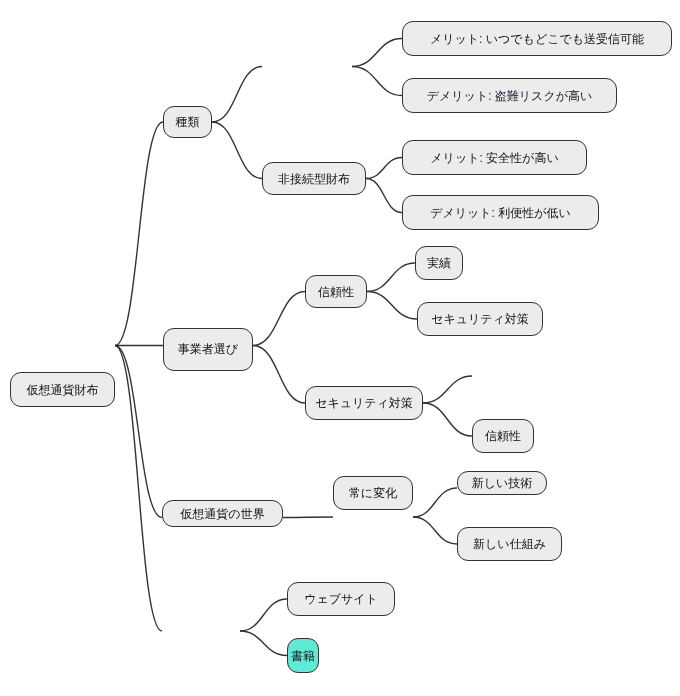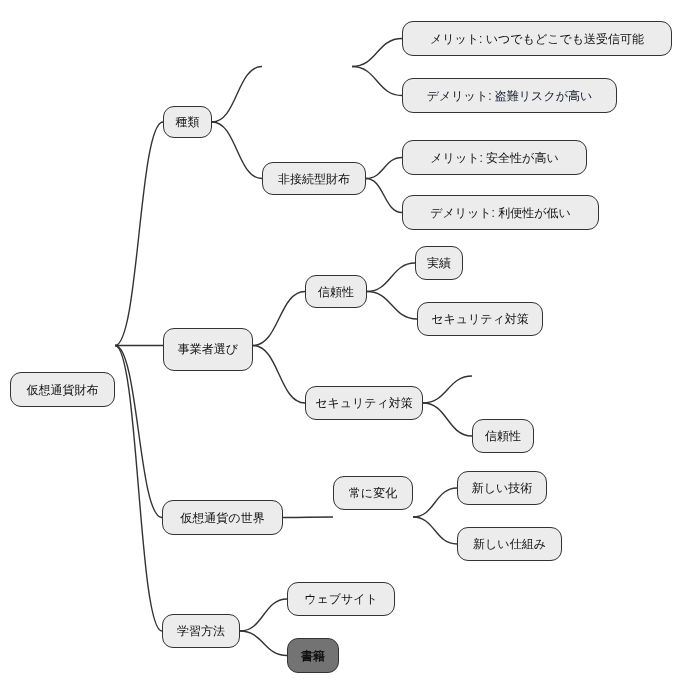--- a/index.html
+++ b/index.html
@@ -72,20 +72,19 @@
     <div class="node" style="left: 402px; top: 78px; width: 215px; height: 35px; background: rgb(236, 236, 236); border-color: rgb(51, 51, 51); color: #0f172a;">デメリット: 盗難リスクが高い</div>
     <div class="node" style="left: 262px; top: 162px; width: 104px; height: 33px; background: rgb(236, 236, 236); border-color: rgb(51, 51, 51); color: rgb(17, 17, 17);">非接続型財布</div>
     <div class="node" style="left: 402px; top: 140px; width: 185px; height: 35px; background: rgb(236, 236, 236); border-color: rgb(51, 51, 51); color: rgb(17, 17, 17);">メリット: 安全性が高い</div>
     <div class="node" style="left: 402px; top: 195px; width: 197px; height: 35px; background: rgb(236, 236, 236); border-color: rgb(51, 51, 51); color: rgb(17, 17, 17);">デメリット: 利便性が低い</div>
     <div class="node" style="left: 163px; top: 328px; width: 90px; height: 43px; background: rgb(236, 236, 236); border-color: rgb(51, 51, 51); color: rgb(17, 17, 17); font-family: Liberation Mono, monospace;">事業者選び</div>
     <div class="node" style="left: 305px; top: 275px; width: 62px; height: 33px; background: rgb(236, 236, 236); border-color: rgb(51, 51, 51); color: rgb(17, 17, 17);">信頼性</div>
     <div class="node" style="left: 415px; top: 246px; width: 48px; height: 34px; background: rgb(236, 236, 236); border-color: rgb(51, 51, 51); color: rgb(17, 17, 17);">実績</div>
     <div class="node" style="left: 417px; top: 302px; width: 126px; height: 34px; background: rgb(236, 236, 236); border-color: rgb(51, 51, 51); color: rgb(17, 17, 17);">セキュリティ対策</div>
     <div class="node" style="left: 305px; top: 386px; width: 118px; height: 34px; background: rgb(236, 236, 236); border-color: rgb(51, 51, 51); color: rgb(17, 17, 17);">セキュリティ対策</div>
     <div class="node" style="left: 472px; top: 419px; width: 62px; height: 34px; background: rgb(236, 236, 236); border-color: rgb(51, 51, 51); color: rgb(17, 17, 17);">信頼性</div>
-    <div class="node" style="left: 162px; top: 500px; width: 121px; height: 35px; background: rgb(236, 236, 236); border-color: rgb(51, 51, 51); color: rgb(17, 17, 17); text-align: right;">仮想通貨の世界</div>
+    <div class="node" style="left: 162px; top: 500px; width: 121px; height: 27px; background: rgb(236, 236, 236); border-color: rgb(51, 51, 51); color: rgb(17, 17, 17); text-align: right;">仮想通貨の世界</div>
     <div class="node" style="left: 333px; top: 476px; width: 80px; height: 34px; background: rgb(236, 236, 236); border-color: rgb(51, 51, 51); color: rgb(17, 17, 17);">常に変化</div>
-    <div class="node" style="left: 457px; top: 471px; width: 90px; height: 34px; background: rgb(236, 236, 236); border-color: rgb(51, 51, 51); color: rgb(17, 17, 17);">新しい技術</div>
+    <div class="node" style="left: 457px; top: 471px; width: 90px; height: 24px; background: rgb(236, 236, 236); border-color: rgb(51, 51, 51); color: rgb(17, 17, 17);">新しい技術</div>
     <div class="node" style="left: 457px; top: 527px; width: 105px; height: 34px; background: rgb(236, 236, 236); border-color: rgb(51, 51, 51); color: rgb(17, 17, 17);">新しい仕組み</div>
-    <div class="node" style="left: 162px; top: 614px; width: 78px; height: 34px; background: rgb(236, 236, 236); border-color: rgb(51, 51, 51); color: rgb(17, 17, 17);">学習方法</div>
     <div class="node" style="left: 287px; top: 582px; width: 108px; height: 34px; background: rgb(236, 236, 236); border-color: rgb(51, 51, 51); color: rgb(17, 17, 17);">ウェブサイト</div>
-    <div class="node" style="left: 287px; top: 638px; width: 52px; height: 35px; background: #737373; border-color: rgb(51, 51, 51); color: rgb(17, 17, 17); font-weight: bold;">書籍</div>
+    <div class="node" style="left: 287px; top: 638px; width: 32px; height: 35px; background: #5eead4; border-color: rgb(51, 51, 51); color: rgb(17, 17, 17);">書籍</div>
   </div>
 
 </body></html>

